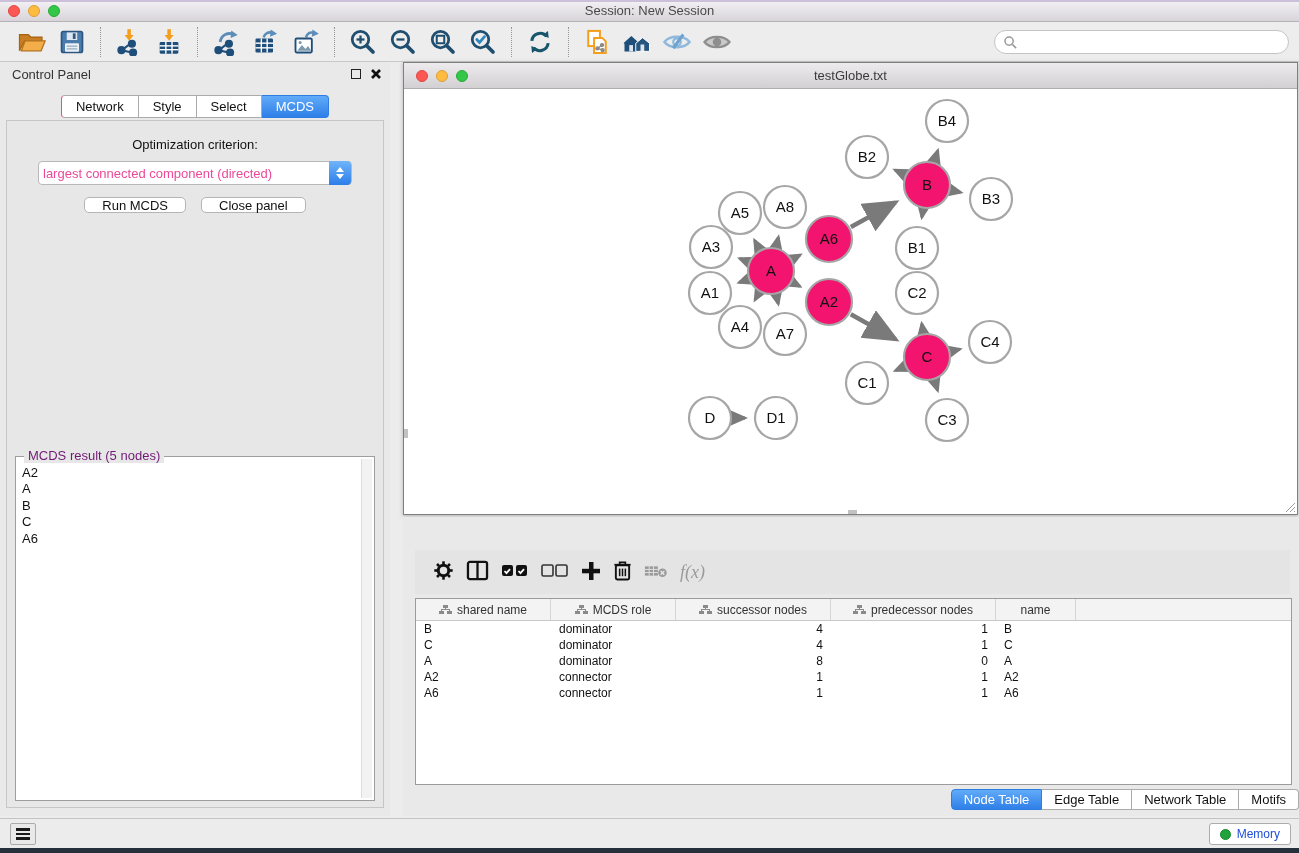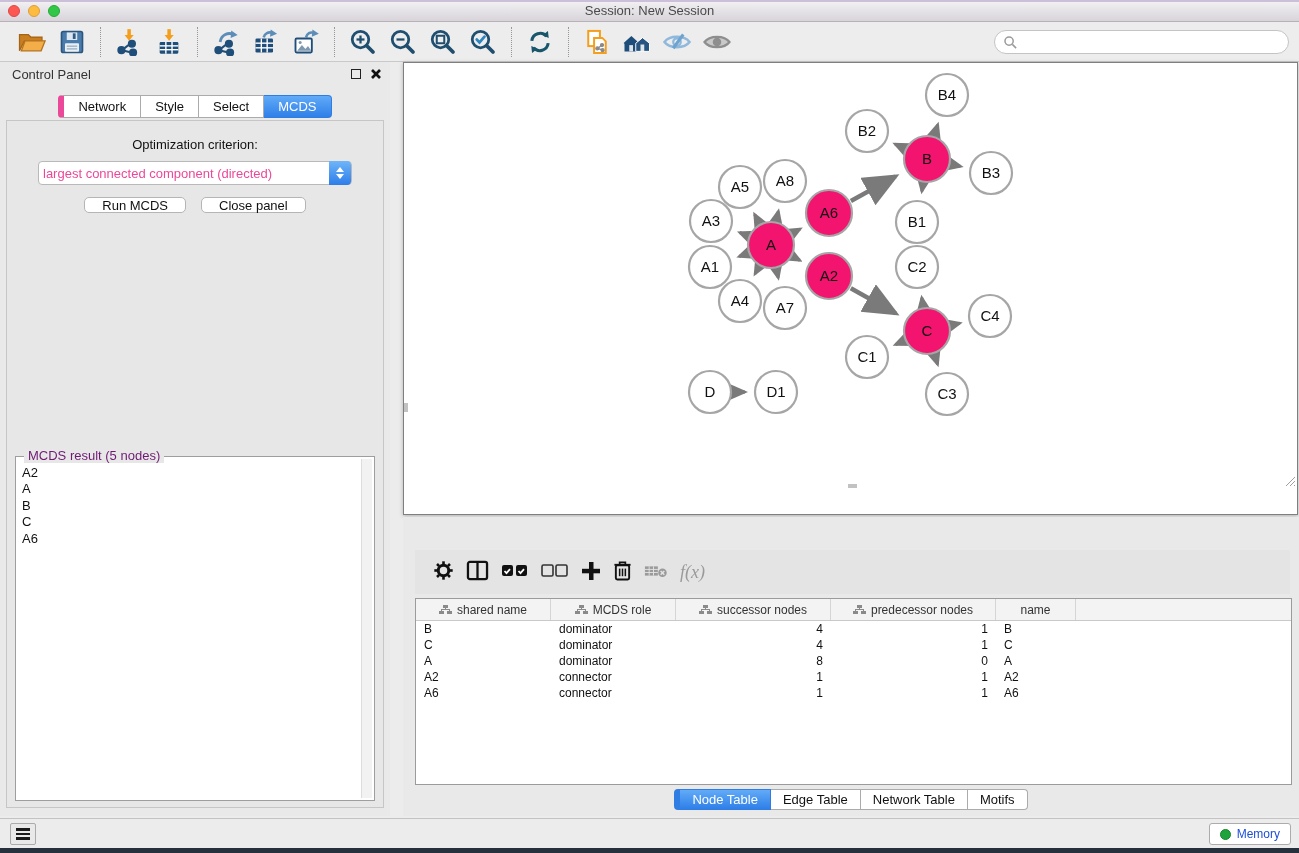--- a/index.html
+++ b/index.html
@@ -28,21 +28,21 @@
 
   
   .control-panel { position:absolute; left:0; top:62px; width:390px; height:754px; background:#E9E9E9; }
   .cp-header { height:26px; position:relative; }
   .panel-title { position:absolute; left:12px; top:5px; font-size:13px; color:#333; }
   .panel-btns { position:absolute; right:8px; top:6px; display:flex; gap:9px; align-items:center; }
   .float-box { width:10px; height:10px; border:1.5px solid #222; background:transparent; }
   .cp-tabs { position:absolute; left:0; top:33px; width:100%; display:flex; justify-content:center; }
   .seg { display:flex; }
   .seg .tab { background:#fff; border:1px solid #ababab; border-left:none; padding:3px 14px; font-size:13px; color:#111; }
-  .seg .tab:first-child { border-left:6px solid #ec4899; border-radius:4px 0 0 4px; }
+  .seg .tab:first-child { border-left:1px solid #ec4899; border-radius:4px 0 0 4px; }
   .seg .tab:last-child { border-radius:0 4px 4px 0; }
   .seg .tab.sel { background:linear-gradient(#62abf8,#2e7fe8); border-color:#2f7de2; color:#fff; }
   .cp-inner { position:absolute; left:6px; right:6px; top:58px; bottom:8px; border:1px solid #c6c6c6; background:#E7E7E7; }
   .opt-label { text-align:center; margin-top:16px; font-size:13px; color:#111; }
   .criterion-select { width:314px; height:24px; margin:9px auto 0; background:#fff; border:1px solid #b9b9b9;
     border-radius:4px; display:flex; align-items:center; position:relative; }
   .criterion-select .val { padding-left:4px; font-size:13px; color:#ec4899; white-space:nowrap; }
   .stepper { position:absolute; right:0; top:-1px; width:22px; height:24px; border-radius:0 4px 4px 0;
     background:linear-gradient(#6fb5f9,#2d7dea); display:flex; flex-direction:column; align-items:center; justify-content:center; gap:2px; }
   .tri-up { width:0; height:0; border-left:4px solid transparent; border-right:4px solid transparent; border-bottom:5px solid #fff; }
@@ -78,21 +78,21 @@
   .t-hcell.fill { border-right:none; flex:1; }
   .tree-icon { width:13px; height:9px; display:inline-block; background-repeat:no-repeat; background-image:
     linear-gradient(#8a8a8a,#8a8a8a), linear-gradient(#8a8a8a,#8a8a8a), linear-gradient(#8a8a8a,#8a8a8a),
     linear-gradient(#8a8a8a,#8a8a8a), linear-gradient(#8a8a8a,#8a8a8a), linear-gradient(#8a8a8a,#8a8a8a),
     linear-gradient(#8a8a8a,#8a8a8a);
     background-size:5px 3px,5px 3px,5px 3px,1px 3px,9px 1px,1px 2px,1px 2px;
     background-position:4px 0px,0px 6px,8px 6px,6px 2px,2px 4px,2px 4px,10px 4px; }
   .t-row { display:flex; height:16px; align-items:center; }
   .t-cell { font-size:12px; color:#111; padding:0 8px; white-space:nowrap; overflow:hidden; }
   .t-cell.num { text-align:right; }
-  .tp-tabs { position:absolute; left:0; top:272px; width:100%; display:flex; justify-content:center; }
+  .tp-tabs { position:absolute; left:0; top:272px; width:100%; display:flex; justify-content:flex-end; }
   .tp-tabs .tab { padding:2px 12px; }
 
   
   .status-bar { position:absolute; left:0; top:818px; width:100%; height:30px; background:#ECECEC; border-top:1px solid #c3c3c3; }
   .list-btn { position:absolute; left:10px; top:4px; width:26px; height:22px; background:#e9e9e9; border:1px solid #ababab;
     border-radius:2px; display:flex; flex-direction:column; justify-content:center; align-items:center; gap:2px; }
   .list-btn i { display:block; width:14px; height:2.5px; background:#1a1a1a; }
   .memory-btn { position:absolute; right:8px; top:4px; height:22px; padding:0 10px; background:#fff; border:1px solid #acacac;
     border-radius:3px; display:flex; align-items:center; gap:6px; font-size:12px; color:#1d4ed8; }
   .mem-dot { width:11px; height:11px; border-radius:50%; background:#1fa33c; border:1px solid #15852d; }
@@ -319,20 +319,28 @@
           <div class="result-item">B</div>
           <div class="result-item">C</div>
           <div class="result-item">A6</div>
         </div>
       <div class="result-scroll"></div>
     </div>
   </div>
 </div>
 
 <div class="network-window">
+  <div class="nw-titlebar">
+    <div class="lights inner">
+      <span class="dot r"></span>
+      <span class="dot y"></span>
+      <span class="dot g"></span>
+    </div>
+    <div class="title-text">testGlobe.txt</div>
+  </div>
   <div class="nw-canvas">
     <svg id="graph-svg" width="893" height="425">
         <defs>
           <marker id="arw" markerWidth="9" markerHeight="8" refX="7" refY="3.5" orient="auto">
             <path d="M0,0 L8,3.5 L0,7 Z" fill="#7A7A7A"></path>
           </marker>
         </defs>
         <line x1="355.21556822031954" y1="159.95170828317853" x2="350.61269540680377" y2="151.33988172885861" stroke="#7A7A7A" stroke-width="3" marker-end="url(#arw)"></line>
         <line x1="372.34242197013583" y1="157.57749956509346" x2="374.3753967570316" y2="148.2839005392841" stroke="#7A7A7A" stroke-width="3" marker-end="url(#arw)"></line>
         <line x1="343.7880827278685" y1="172.7152330911474" x2="335.782777417443" y2="169.51311096697722" stroke="#7A7A7A" stroke-width="3" marker-end="url(#arw)"></line>

